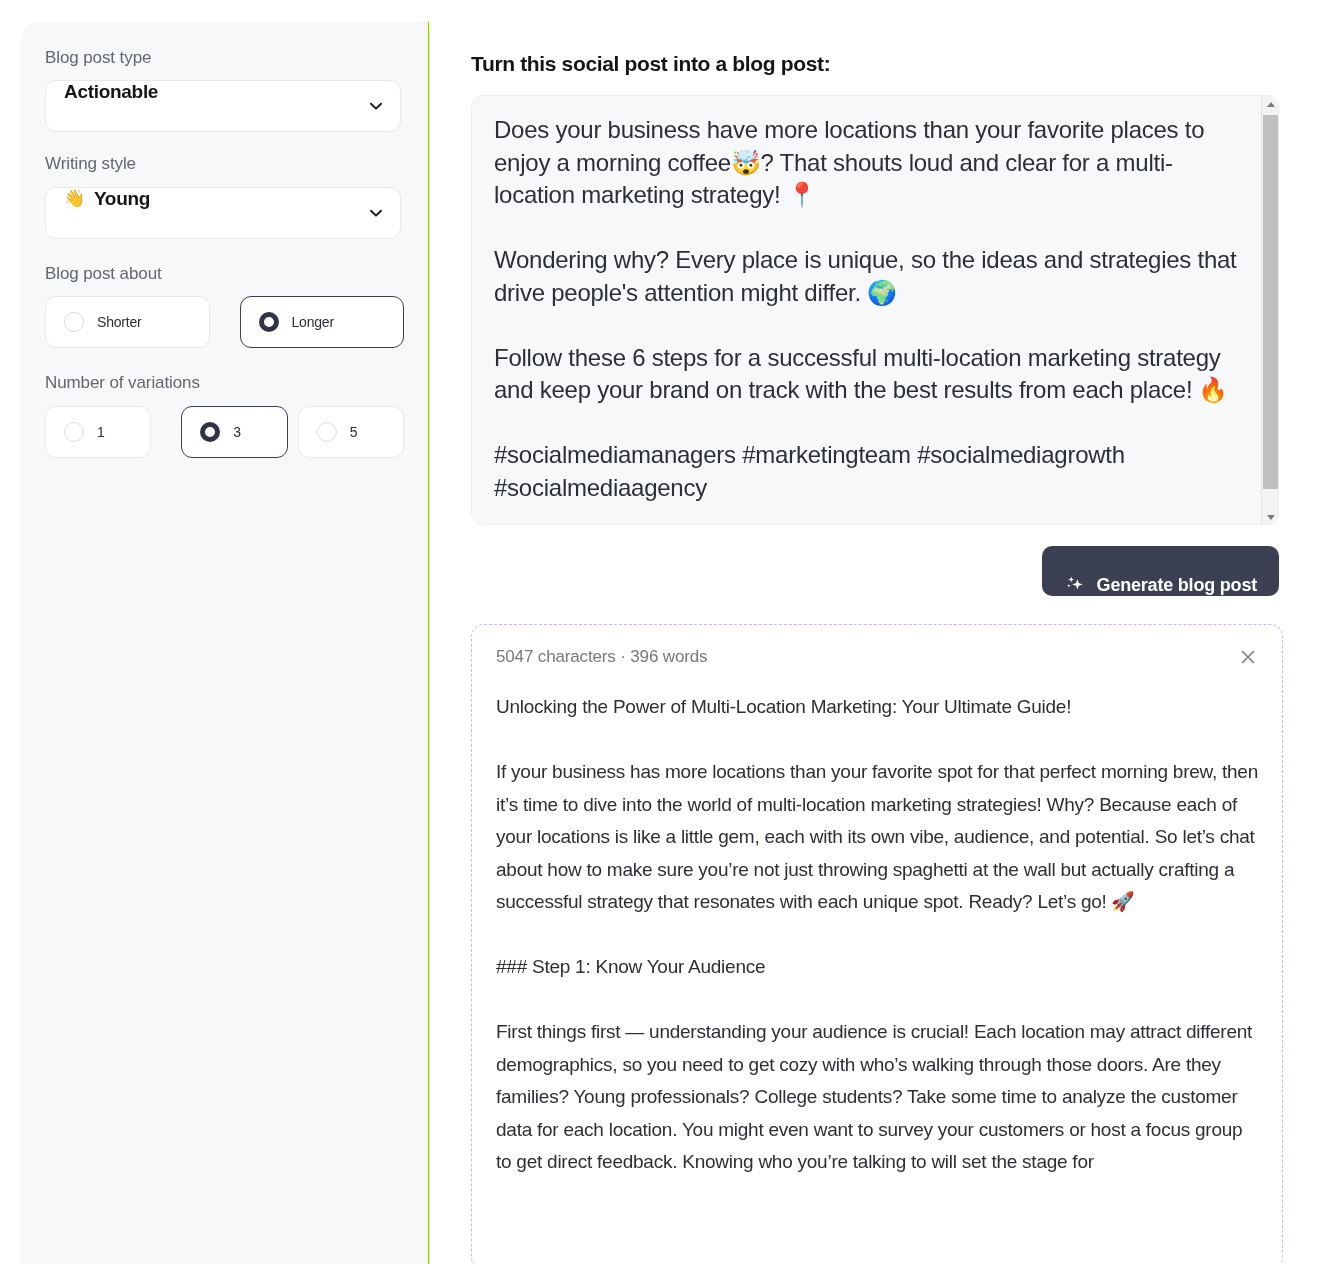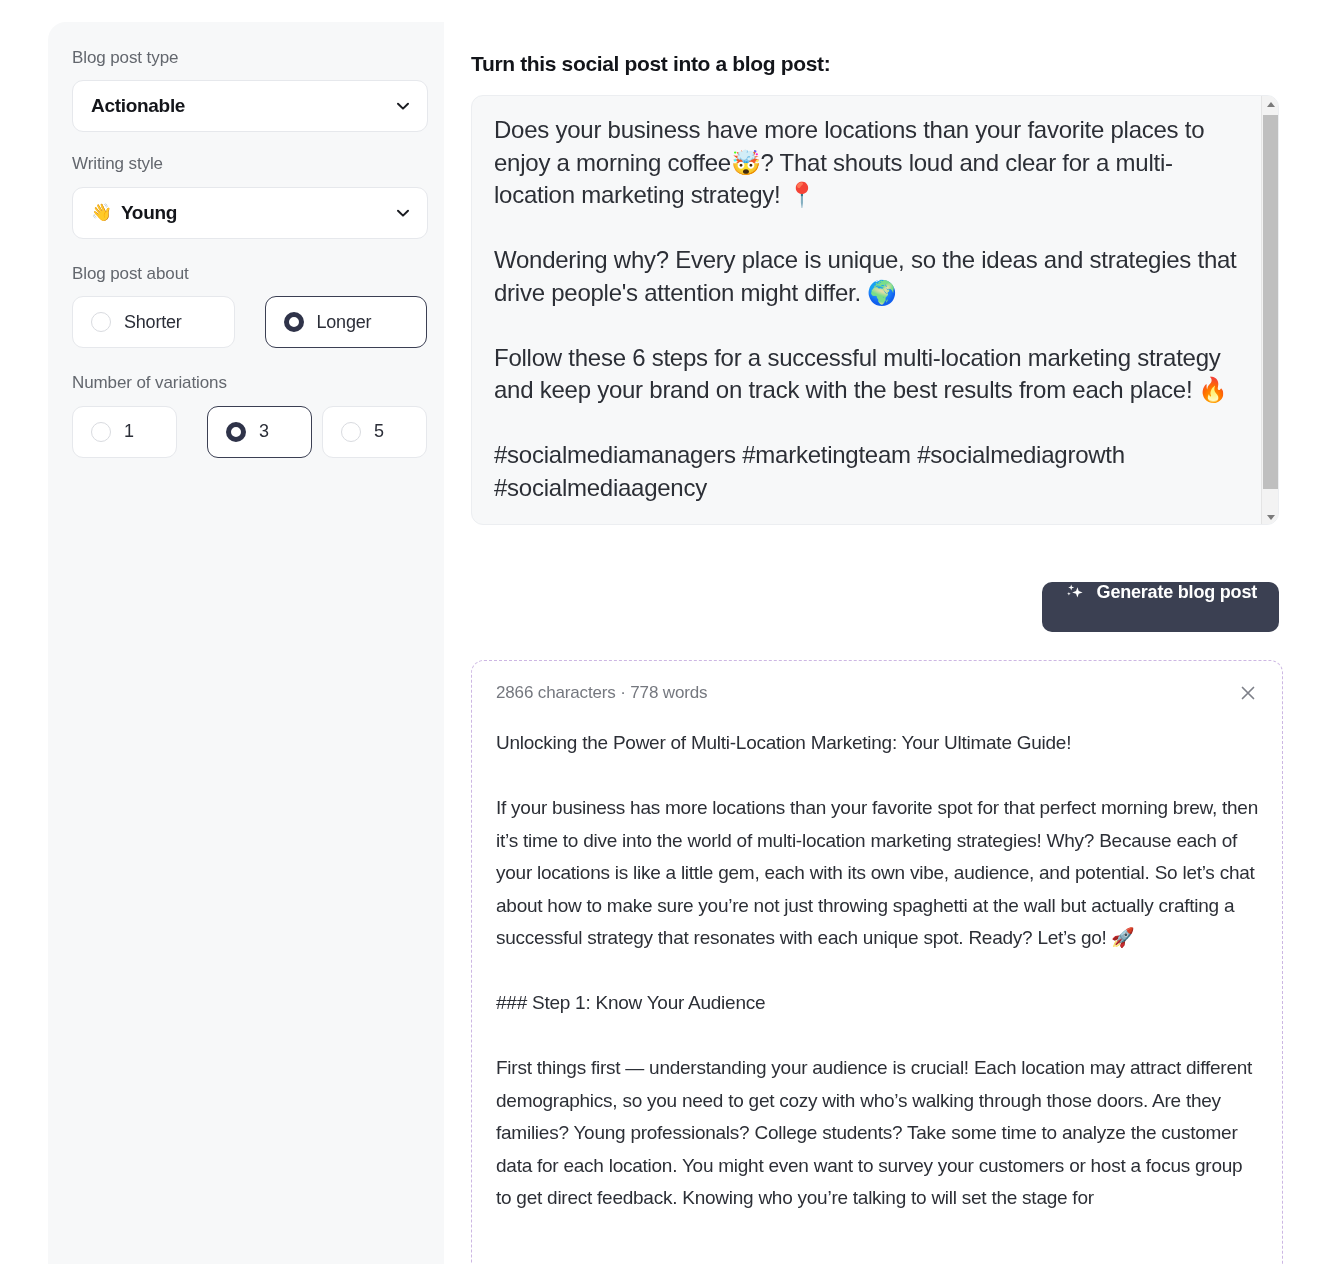--- a/index.html
+++ b/index.html
@@ -16,47 +16,47 @@
     position: relative;
     width: 1344px;
     height: 1264px;
     display: flex;
     background: #ffffff;
   }
 
   
   .sidebar {
     position: absolute;
-    left: 48px;
+    left: 21px;
     top: 22px;
     width: 408px;
     height: 1242px;
     background: #f7f8f9;
     border-top-left-radius: 18px;
-    border-right: 5px solid #84cc16;
+    border-right: 1px solid #84cc16;
     padding: 26px 24px 0 24px;
   }
 
   .field-label {
     font-size: 17px;
     color: #63676e;
     letter-spacing: -0.1px;
     margin-bottom: 12px;
     line-height: 1.2;
   }
 
   .select-box {
     position: relative;
     width: 356px;
     height: 52px;
     background: #ffffff;
     border: 1px solid #e6e8ec;
     border-radius: 11px;
     display: flex;
-    align-items: center;
+    align-items: flex-start;
     padding: 0 18px;
     cursor: pointer;
   }
 
   .select-value {
     font-size: 19px;
     font-weight: bold;
     color: #13151a;
     letter-spacing: -0.3px;
     display: flex;
@@ -109,21 +109,21 @@
     background: #ffffff;
     flex: 0 0 auto;
     position: relative;
   }
   .radio-card.selected .radio-dot {
     border: 5.5px solid #2f3349;
     background: #ffffff;
   }
 
   .radio-label {
-    font-size: 18px;
+    font-size: 14px;
     color: #2b2e38;
     letter-spacing: -0.2px;
   }
 
   
   .main {
     position: absolute;
     left: 444px;
     top: 0;
     width: 900px;
@@ -215,26 +215,25 @@
   .gen-btn {
     height: 50px;
     background: #3b4052;
     border: none;
     border-radius: 10px;
     color: #ffffff;
     font-size: 18px;
     font-weight: bold;
     letter-spacing: -0.2px;
     display: flex;
-    align-items: flex-start;
+    align-items: flex-end;
     gap: 11px;
     padding: 0 22px;
     cursor: pointer;
     font-family: "Liberation Sans", sans-serif;
-    margin-top: 36px;
   }
   .spark { width: 22px; height: 22px; flex: 0 0 auto; }
   .spark svg { display: block; }
 
   
   .result {
     position: relative;
     width: 812px;
     margin-top: 28px;
     border: 1.4px dashed #cdb7e3;
@@ -369,21 +368,21 @@
             <path d="M13.4 5.2 L14.7 9.1 L18.6 10.4 L14.7 11.7 L13.4 15.6 L12.1 11.7 L8.2 10.4 L12.1 9.1 Z" fill="#ffffff"></path>
             <path d="M7.2 2.6 L7.95 4.85 L10.2 5.6 L7.95 6.35 L7.2 8.6 L6.45 6.35 L4.2 5.6 L6.45 4.85 Z" fill="#ffffff"></path>
             <path d="M4.9 9.9 L5.35 11.25 L6.7 11.7 L5.35 12.15 L4.9 13.5 L4.45 12.15 L3.1 11.7 L4.45 11.25 Z" fill="#ffffff"></path>
           </svg>
         </span>
         <span>Generate blog post</span>
       </button>
     </div>
 
     <section class="result">
-      <div class="result-meta">2866 characters · 778 words</div>
+      <div class="result-meta">5047 characters · 396 words</div>
       <div class="close-x">
         <svg viewBox="0 0 20 20" width="20" height="20">
             <path d="M4.5 4.5 L15.5 15.5 M15.5 4.5 L4.5 15.5" stroke="#7e8089" stroke-width="1.7" stroke-linecap="round"></path>
           </svg>
       </div>
       <div class="result-body">Unlocking the Power of Multi-Location Marketing: Your Ultimate Guide!
 
 If your business has more locations than your favorite spot for that perfect morning brew, then it’s time to dive into the world of multi-location marketing strategies! Why? Because each of your locations is like a little gem, each with its own vibe, audience, and potential. So let’s chat about how to make sure you’re not just throwing spaghetti at the wall but actually crafting a successful strategy that resonates with each unique spot. Ready? Let’s go! 🚀
 
 ### Step 1: Know Your Audience

